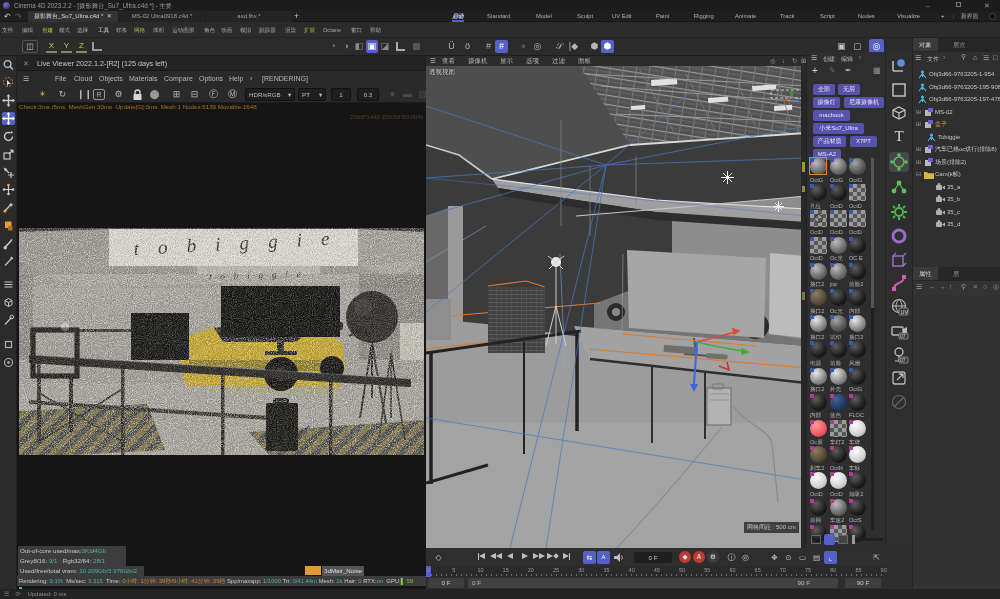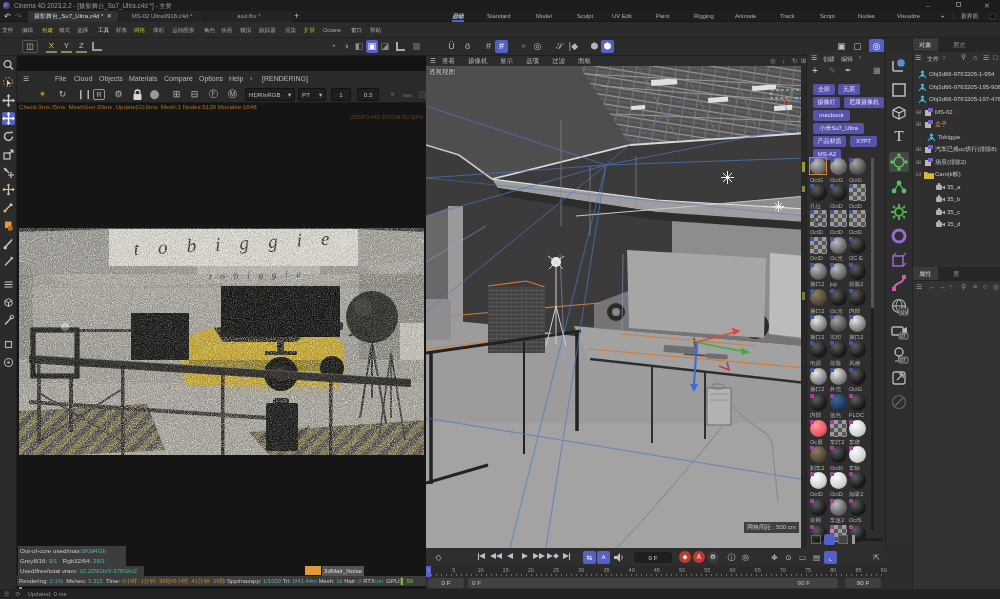--- a/index.html
+++ b/index.html
@@ -195,20 +195,21 @@
         </svg></div>
       <div class="lt" style="top:282px"><svg width="13" height="13" viewBox="0 0 13 13">
           <rect x="3.5" y="3.5" width="6" height="6" fill="none" stroke="#b0b0b0" stroke-width="1.2"></rect>
         </svg></div>
       <div class="lt" style="top:300px"><svg width="13" height="13" viewBox="0 0 13 13">
           <circle cx="6.5" cy="6.5" r="4" fill="none" stroke="#b0b0b0" stroke-width="1.1"></circle>
           <circle cx="6.5" cy="6.5" r="1.3" fill="#b0b0b0"></circle>
         </svg></div>
     </div>
 <div id="lv" class="abs">
+      <div id="lvhead"><span style="margin-left:6px;color:#888">✕</span><span style="margin-left:8px">Live Viewer 2022.1.2-[R2] (125 days left)</span></div>
       <div id="lvmenu">
         <span class="abs" style="left:6px;top:0">☰</span>
         <span class="abs" style="left:38px;top:0">File</span>
         <span class="abs" style="left:57px;top:0">Cloud</span>
         <span class="abs" style="left:82px;top:0">Objects</span>
         <span class="abs" style="left:112px;top:0">Materials</span>
         <span class="abs" style="left:147px;top:0">Compare</span>
         <span class="abs" style="left:182px;top:0">Options</span>
         <span class="abs" style="left:212px;top:0">Help</span>
         <span class="abs" style="left:233px;top:0">›</span>

